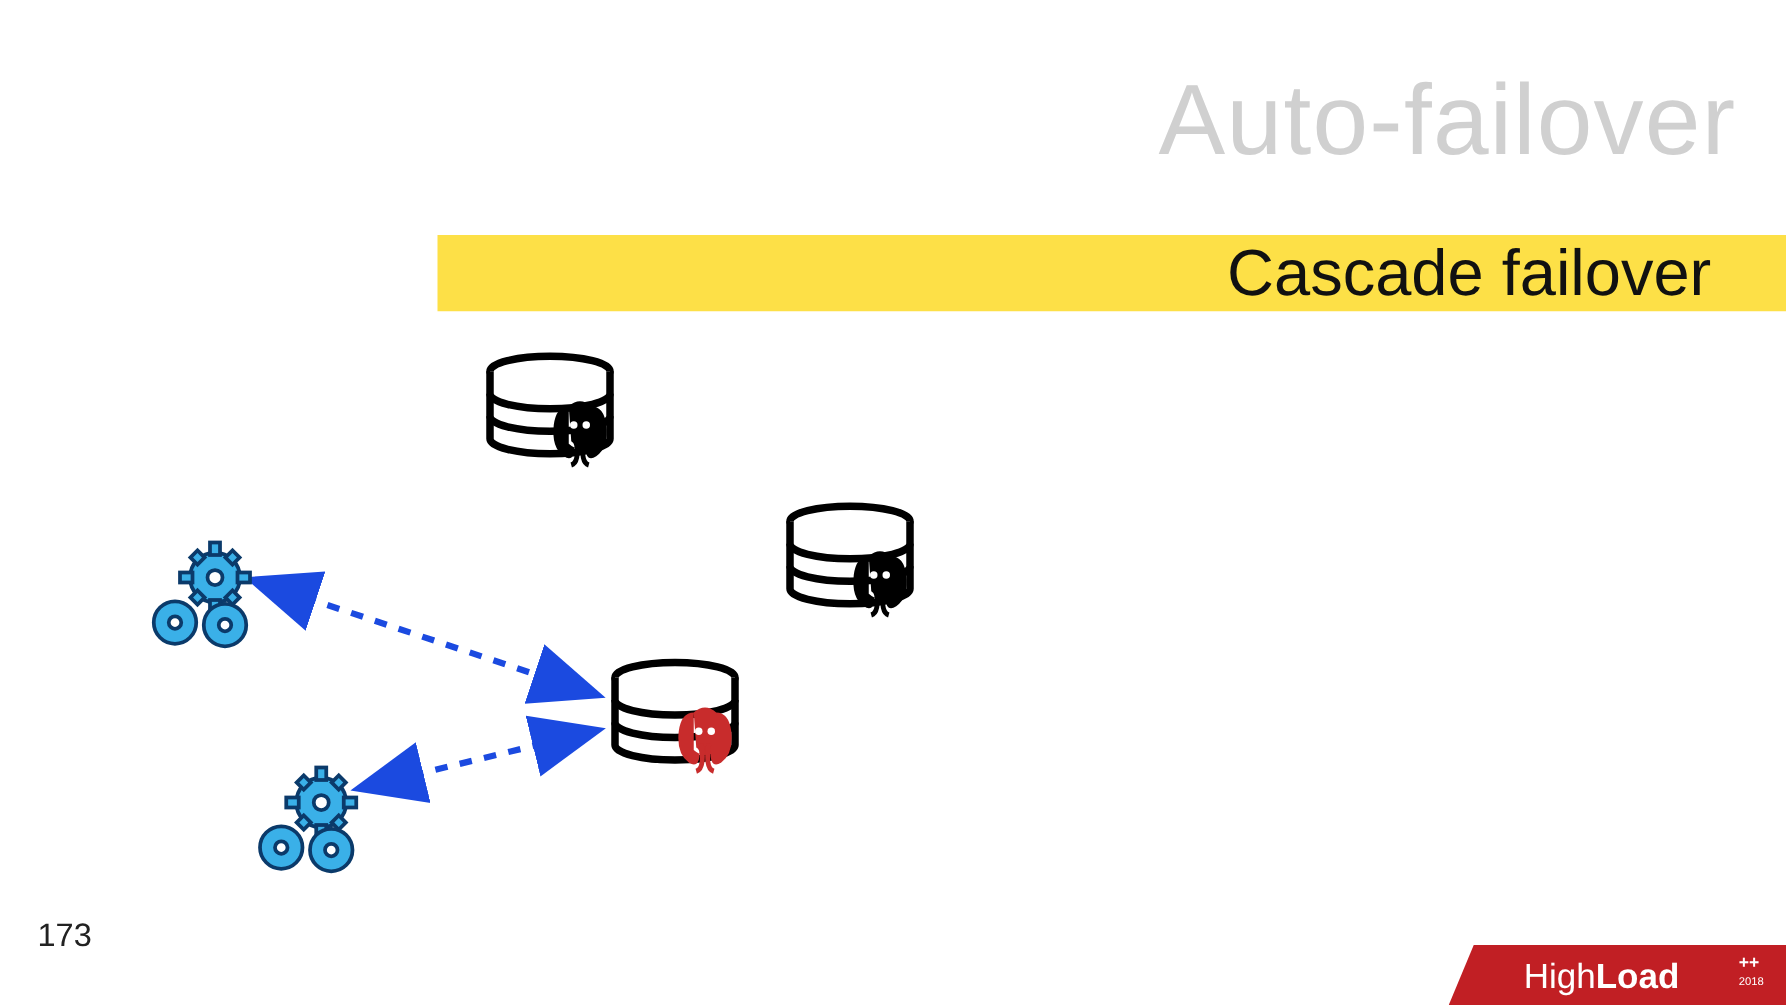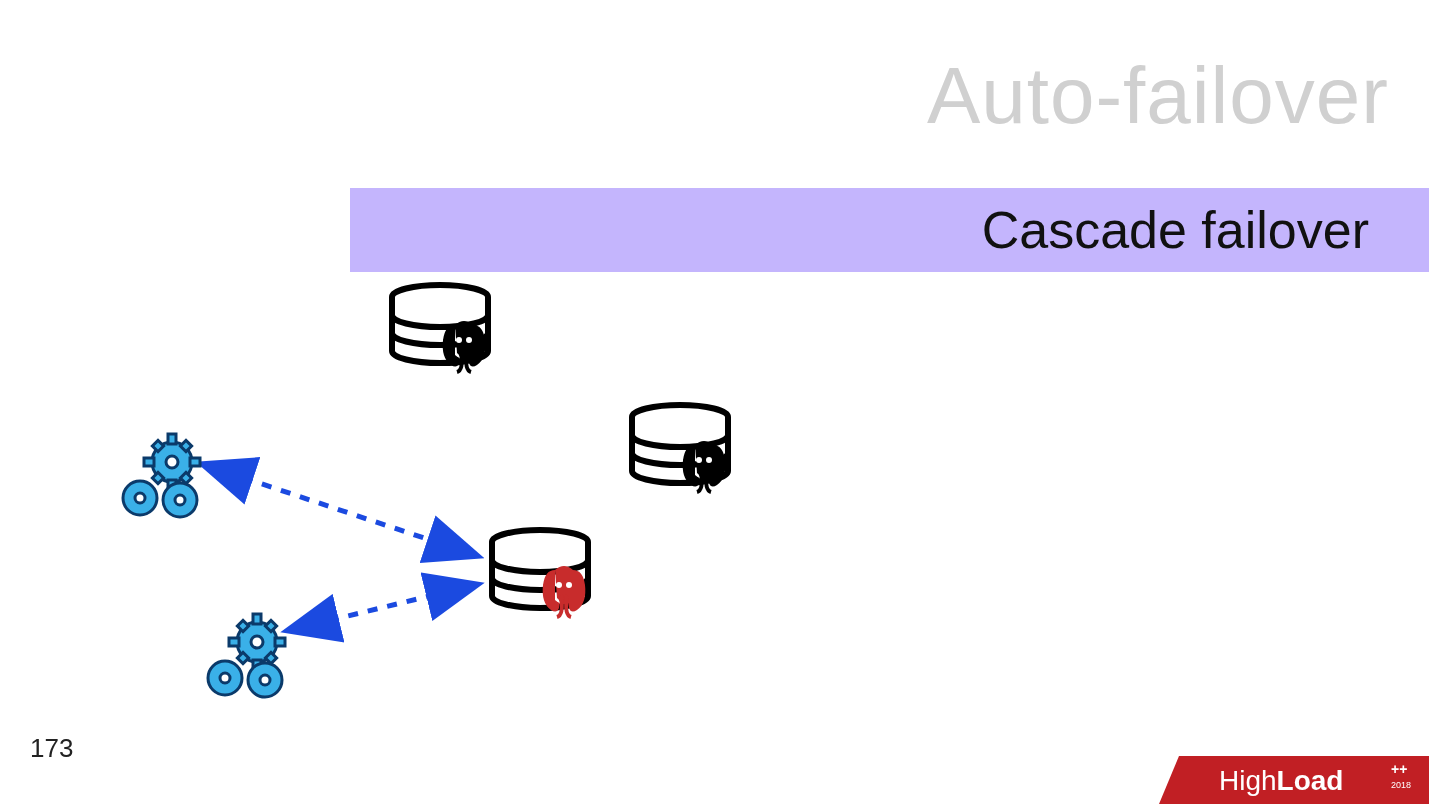--- a/index.html
+++ b/index.html
@@ -1,19 +1,19 @@
 <!DOCTYPE html>
 <html><head>
 <meta charset="utf-8">
 <style>
   * { margin: 0; padding: 0; box-sizing: border-box; }
   html, body { width: 1429px; height: 804px; background: #fff; font-family: "Segoe UI", Arial, sans-serif; overflow: hidden; position: relative; }
   .slide { position: relative; width: 1429px; height: 804px; }
   .title { position: absolute; right: 40px; top: 50px; font-size: 80px; font-weight: 400; color: #d0d0d0; letter-spacing: 1px; }
-  .subtitle-bar { position: absolute; left: 350px; right: 0; top: 188px; height: 84px; background: #c4b5fd; display: flex; align-items: center; justify-content: flex-end; padding-right: 60px; }
+  .subtitle-bar { position: absolute; left: 350px; right: 0; top: 188px; height: 61px; background: #fde047; display: flex; align-items: center; justify-content: flex-end; padding-right: 60px; }
   .subtitle { font-size: 52px; font-weight: 400; color: #111; }
   .page-num { position: absolute; left: 30px; bottom: 40px; font-size: 26px; color: #222; margin-top: 33px; }
   .logo { position: absolute; right: 0; bottom: 0; width: 270px; height: 56px; }
   .diagram { position: absolute; left: 0; top: 0; width: 1429px; height: 804px; pointer-events: none; }
 </style>
 </head>
 <body>
 
 <div class="slide">
   <div class="title">Auto-failover</div>

